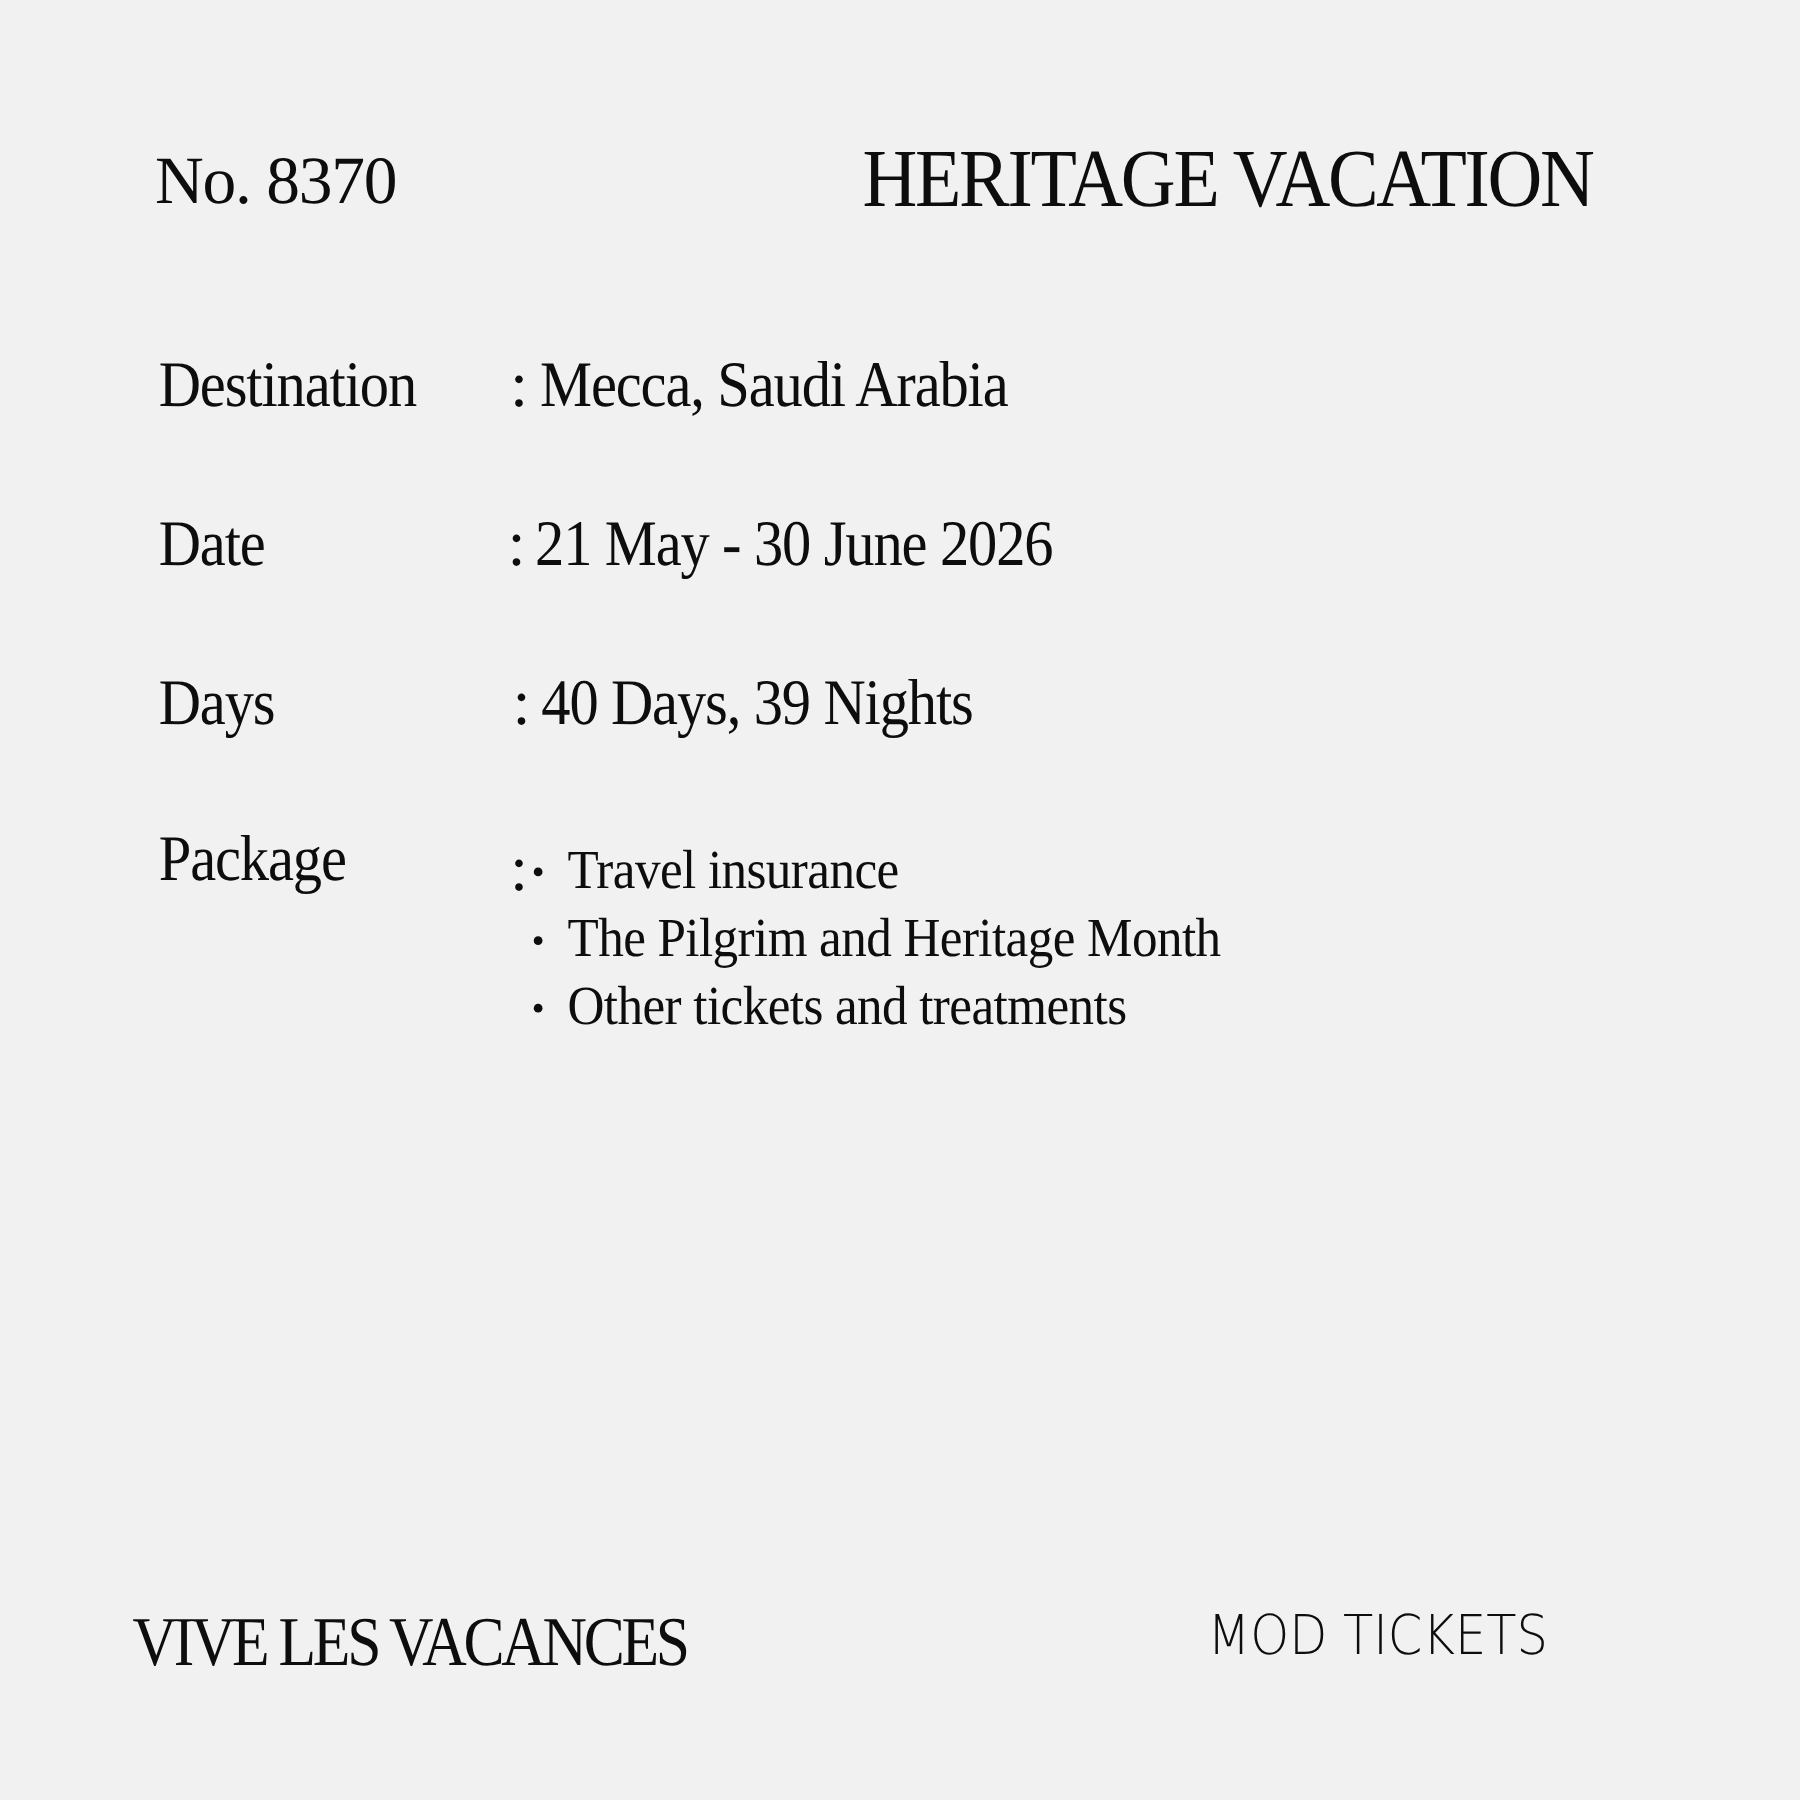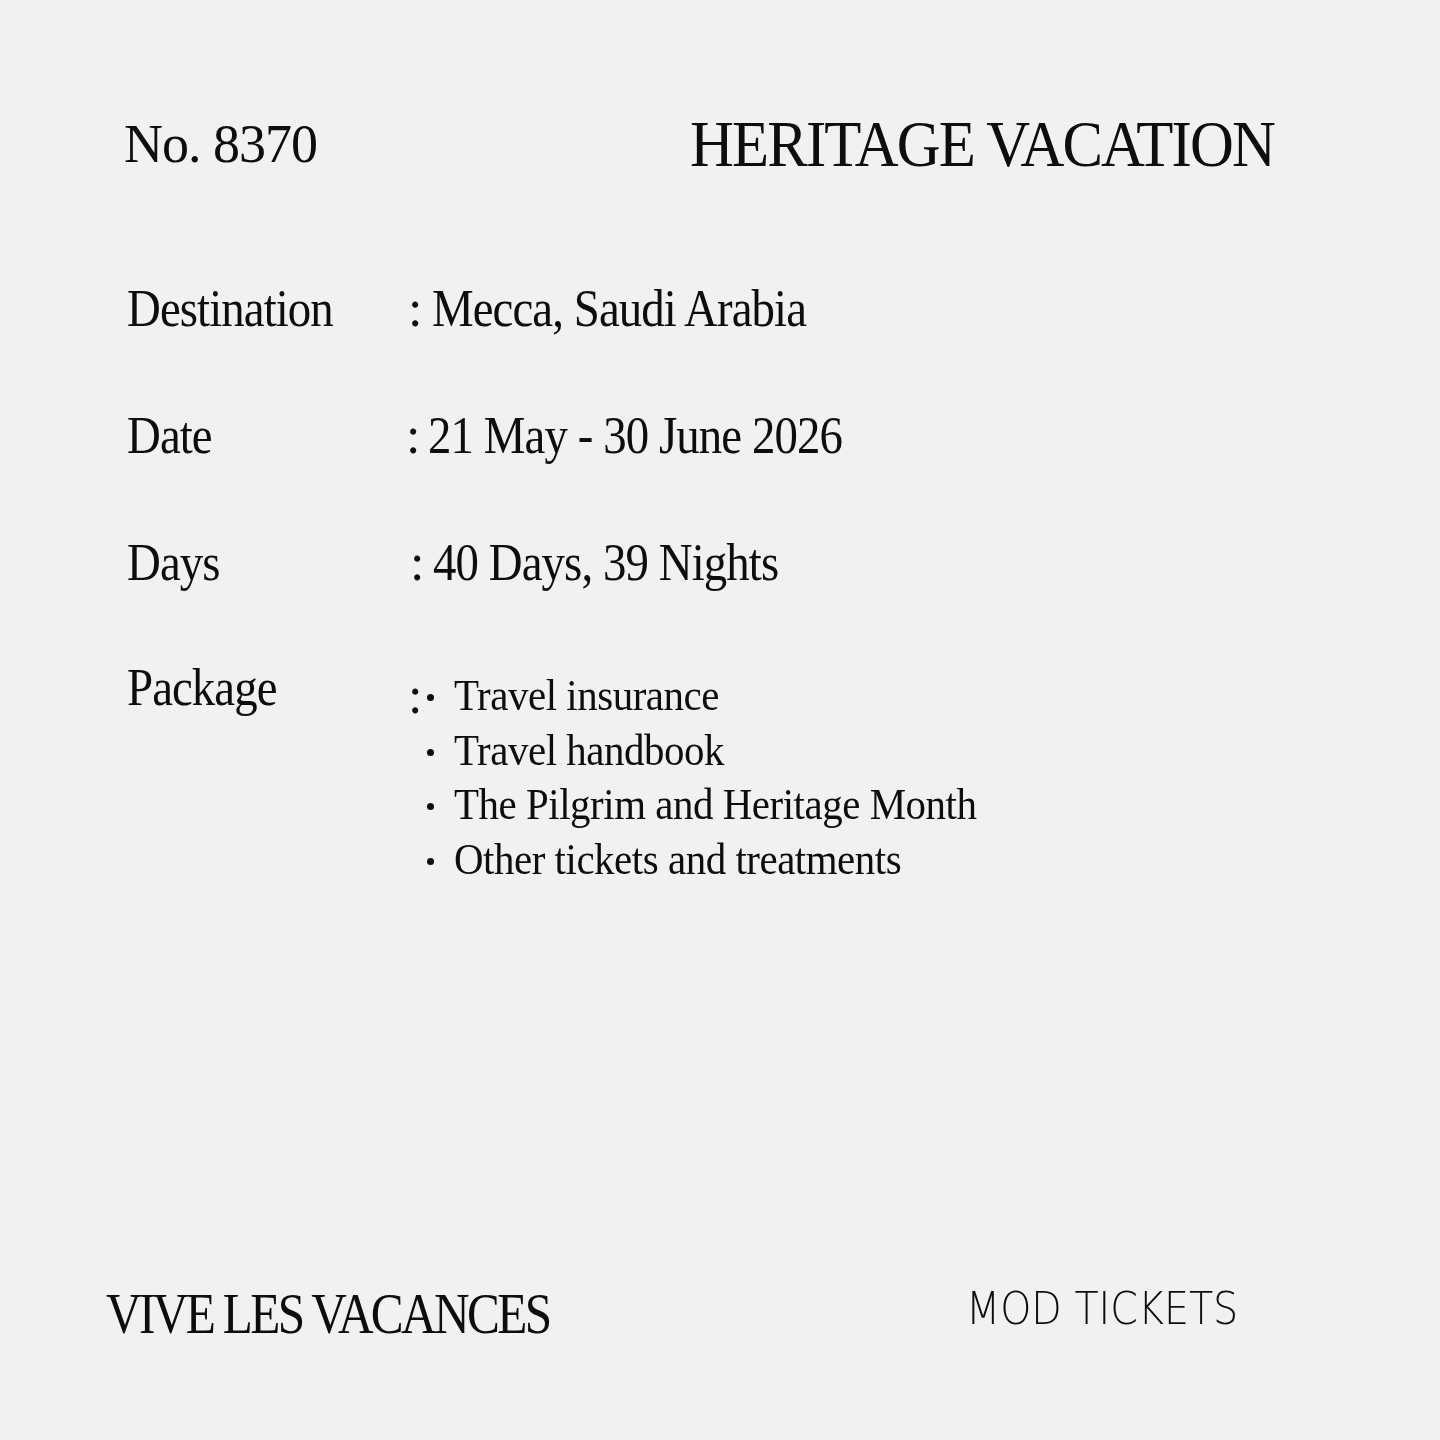--- a/index.html
+++ b/index.html
@@ -124,24 +124,20 @@
 <div class="abs label row-pack">Package</div>
 <div class="abs colon" style="left:408px; top:666px;">:</div>
 
 <ul class="abs package-list">
   <li class="package-item">
       <span class="bullet"></span>
       <span class="item-text">Travel insurance</span>
     </li>
   <li class="package-item">
       <span class="bullet"></span>
-      <span class="item-text">Travel handbook</span>
-    </li>
-  <li class="package-item">
-      <span class="bullet"></span>
       <span class="item-text">The Pilgrim and Heritage Month</span>
     </li>
   <li class="package-item">
       <span class="bullet"></span>
       <span class="item-text">Other tickets and treatments</span>
     </li>
 </ul>
 
 <div class="abs footer-left">VIVE LES VACANCES</div>
 <div class="abs footer-right">MOD TICKETS</div>

